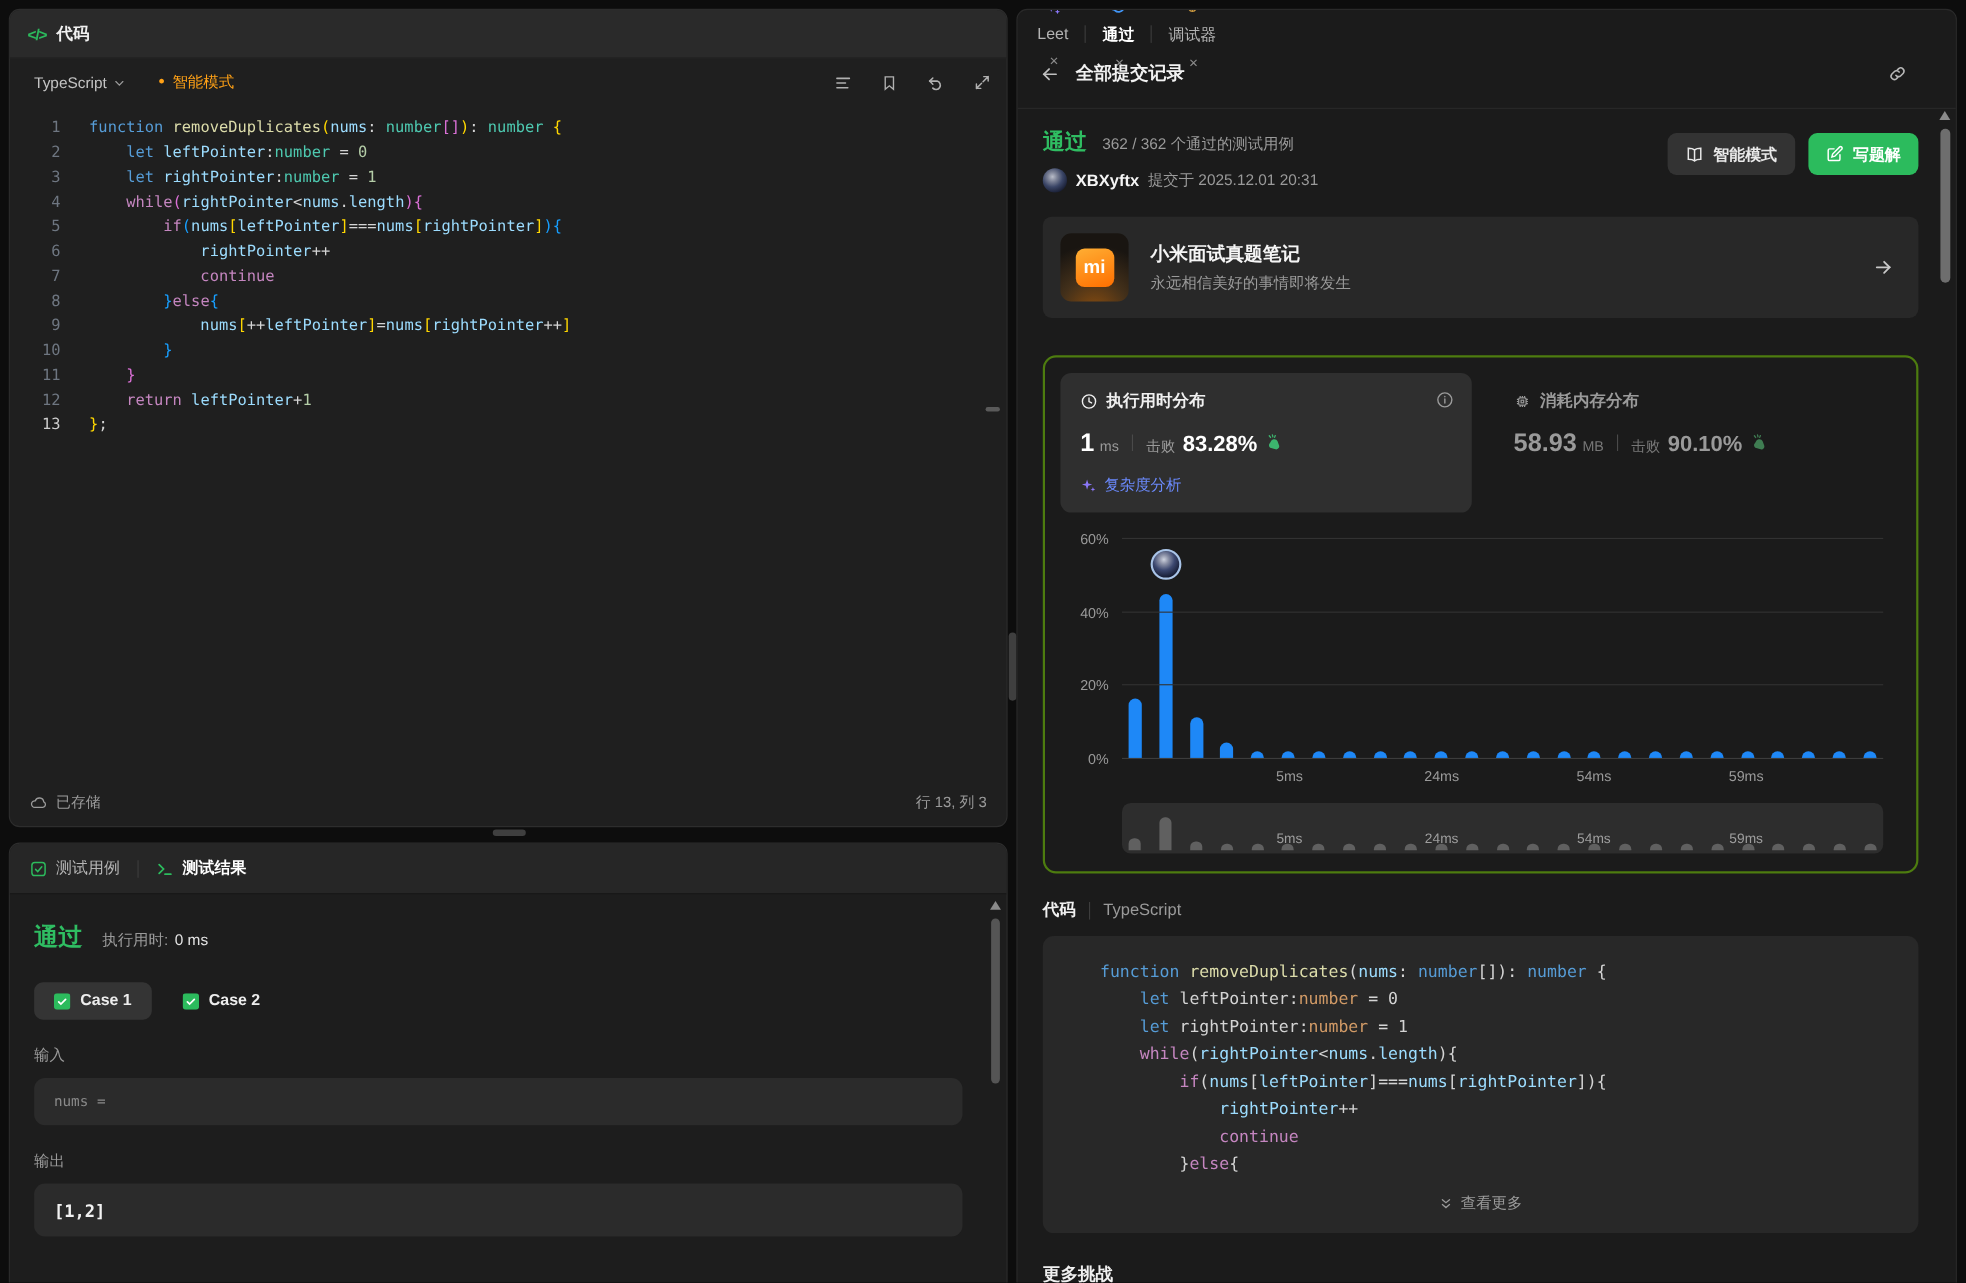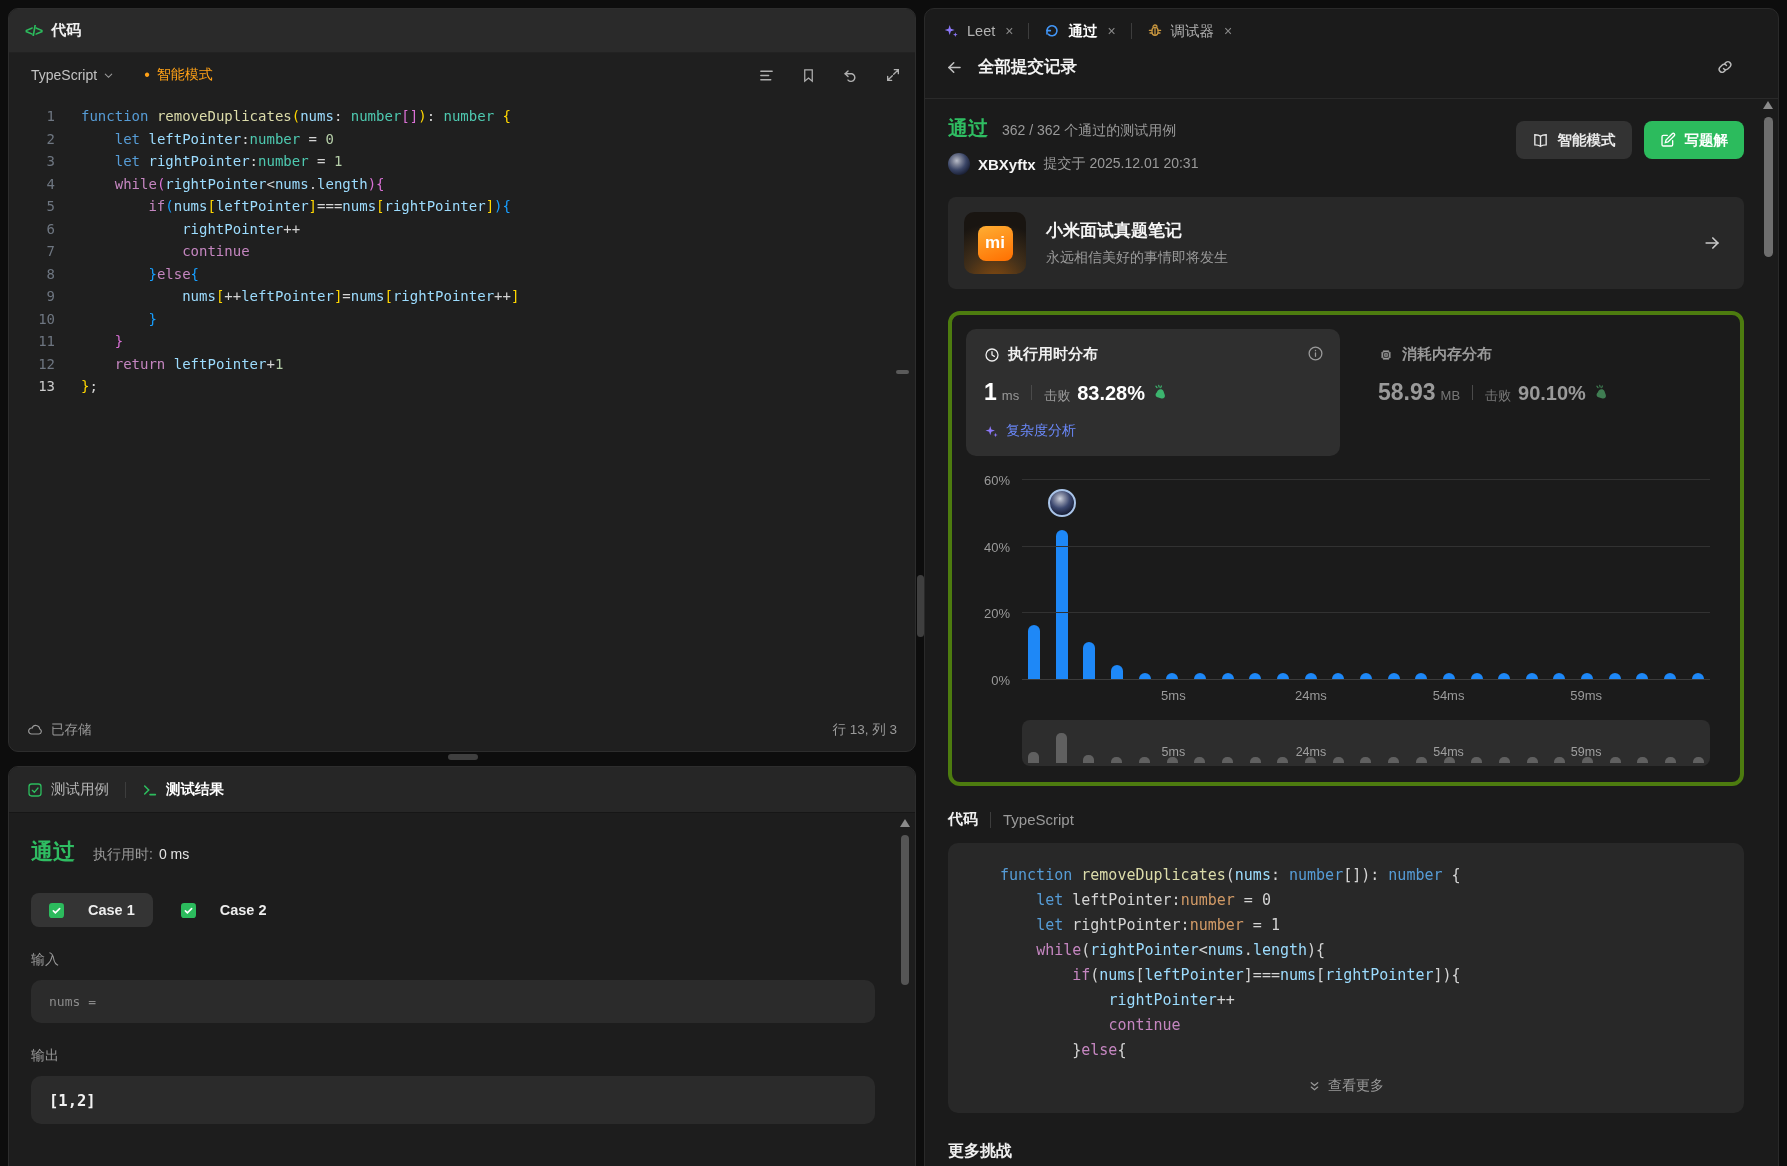--- a/index.html
+++ b/index.html
@@ -56,36 +56,36 @@
   .test-tab { display:flex; align-items:center; gap:8px; cursor:pointer; font-size:14.5px; }
   .test-tab.inactive { color:#b5b5b5; }
   .test-tab.active { color:#ffffff; font-weight:700; }
   .test-header .vdiv { margin:0 16px; }
   .test-content { padding:24px 40px 0 22px; }
   .verdict-row { display:flex; align-items:baseline; }
   .verdict-big { color:#2fbd62; font-size:22px; font-weight:700; }
   .runtime-label { color:#9a9a9a; font-size:14px; margin-left:18px; }
   .runtime-val { color:#e3e3e3; font-size:14px; margin-left:6px; }
   .case-row { display:flex; align-items:center; gap:10px; margin-top:26px; }
-  .case-pill { display:flex; align-items:center; gap:24px; padding:9px 18px; border-radius:8px;
+  .case-pill { display:flex; align-items:center; gap:9px; padding:9px 18px; border-radius:8px;
     font-size:14.5px; font-weight:600; color:#ededed; cursor:pointer; }
   .case-pill.active { background:#343434; }
   .io-label { color:#9a9a9a; font-size:14px; margin-top:24px; }
   .io-box { margin-top:11px; background:#2b2b2b; border-radius:10px; padding:14px 18px; }
   .io-var { color:#8a8a8a; font-size:13px; }
   .io-val { color:#f2f2f2; font-size:15.5px; margin-top:9px; font-weight:600; }
   .test-scroll { position:absolute; right:5px; top:52px; width:10px; display:flex; flex-direction:column; align-items:center; }
   .tri-up { width:0; height:0; border-left:5px solid transparent; border-right:5px solid transparent; border-bottom:8px solid #8a8a8a; }
   .test-thumb { width:8px; height:150px; background:#555; border-radius:4px; margin-top:8px; }
 
   
   .right-panel { position:absolute; left:924px; top:8px; width:855px; height:1170px;
     background:#1b1b1b; border:1px solid #2a2a2a; border-radius:10px; overflow:hidden; }
   .tabbar { height:44px; display:flex; align-items:center; padding:0 18px; }
-  .rtab { display:flex; align-items:center; gap:8px; font-size:14.5px; color:#b3b3b3; cursor:pointer; }
+  .rtab { display:flex; align-items:center; gap:8px; font-size:14.5px; color:#b3b3b3; cursor:pointer;flex-direction:column; }
   .rtab.active .rtab-label { color:#ffffff; font-weight:700; }
   .rtab .close { color:#8a8a8a; font-size:14px; margin-left:2px; cursor:pointer; }
   .tabbar .vdiv { margin:0 15px; }
   .navrow { height:46px; display:flex; align-items:center; padding:0 18px 17px 20px; border-bottom:1px solid #2a2a2a; }
   .nav-title { color:#f2f2f2; font-size:16.5px; font-weight:600; margin-left:14px; }
   .navrow .icon.link { margin-left:auto; margin-right:26px; color:#b8b8b8; cursor:pointer; }
   .rcontent { padding:16px 34px 0 23px; }
 
   .result-row { display:flex; justify-content:space-between; align-items:flex-start; }
   .verdict-line { display:flex; align-items:baseline; }
@@ -106,21 +106,21 @@
     display:flex; align-items:center; padding:0 22px 0 16px; cursor:pointer; }
   .mi-outer { width:62px; height:62px; border-radius:10px; display:flex; align-items:center; justify-content:center;
     background:radial-gradient(circle at 50% 115%, #8a4d0f 0%, #43301a 40%, #191511 78%); }
   .mi-logo { width:35px; height:35px; border-radius:8px; display:flex; align-items:center; justify-content:center;
     background:linear-gradient(160deg,#ffae33,#ff6f00); color:#fff; font-weight:700; font-size:17px; }
   .banner-text { margin-left:20px; }
   .banner-title { color:#f5f5f5; font-size:17px; font-weight:700; }
   .banner-sub { color:#9a9a9a; font-size:14px; margin-top:7px; }
   .banner .icon.arrow { margin-left:auto; color:#c8c8c8; }
 
-  .dist-box { margin-top:22px; border:4px solid #4d7c0f; border-radius:12px; padding:14px 30px 16px 14px; }
+  .dist-box { margin-top:34px; border:2px solid #4d7c0f; border-radius:12px; padding:14px 30px 16px 14px; }
   .stats-row { display:flex; align-items:stretch; }
   .stat-card { background:#2f2f2f; border-radius:10px; padding:16px 18px; width:374px; position:relative; cursor:pointer; }
   .stat-title { display:flex; align-items:center; gap:8px; color:#f0f0f0; font-size:15px; font-weight:600; }
   .info-ic { position:absolute; right:16px; top:16px; color:#9a9a9a; cursor:pointer; }
   .stat-vals { display:flex; align-items:baseline; margin-top:15px; }
   .v-big { color:#ffffff; font-size:23px; font-weight:700; }
   .v-unit { color:#9a9a9a; font-size:13px; margin-left:5px; }
   .stat-vals .sep { align-self:center; width:1px; height:15px; background:#4a4a4a; margin:0 12px; }
   .beat-label { color:#9a9a9a; font-size:13px; margin-right:7px; }
   .v-beat { color:#ffffff; font-size:20px; font-weight:700; }

